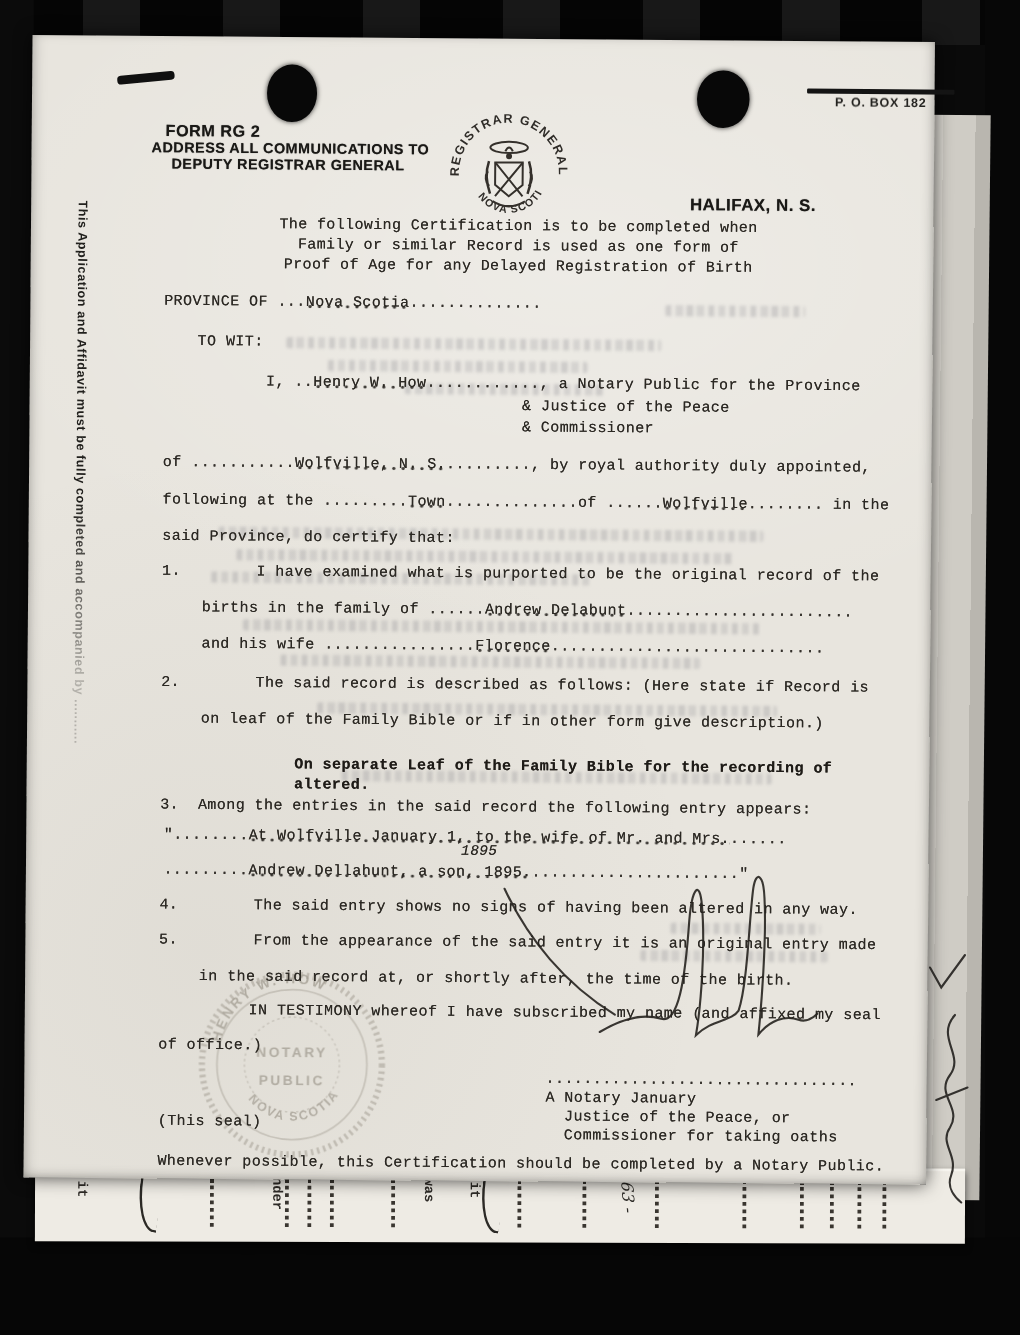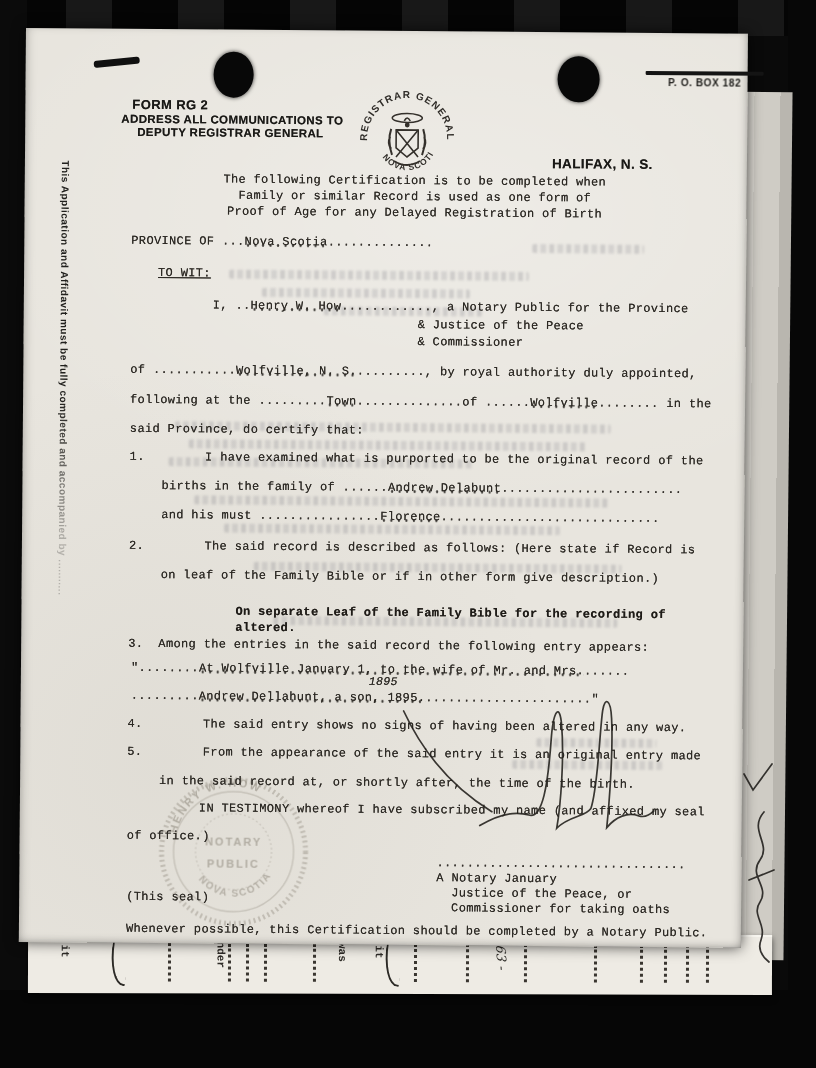--- a/index.html
+++ b/index.html
@@ -196,30 +196,30 @@
       <textPath href="#narcT" startOffset="12%">HENRY W. HOW</textPath>
     </text>
     <text font-family="Liberation Sans, sans-serif" font-size="10" font-weight="bold" fill="rgba(120,113,100,.7)" letter-spacing="1.6">
       <textPath href="#narcB" startOffset="14%">NOVA SCOTIA</textPath>
     </text>
     <text x="78" y="72" text-anchor="middle" font-family="Liberation Sans, sans-serif" font-size="11" font-weight="bold" fill="rgba(120,113,100,.75)" letter-spacing="2">NOTARY</text>
     <text x="78" y="94" text-anchor="middle" font-family="Liberation Sans, sans-serif" font-size="11" font-weight="bold" fill="rgba(120,113,100,.75)" letter-spacing="2">PUBLIC</text>
   </svg>
 
   <div class="tl" style="left:107px;top:205px;"><span class="sg-t">PROVINCE OF </span><span class="sg-d">...</span><span class="sg-f">Nova Scotia</span><span class="sg-d">..............</span></div>
-  <div class="tl" style="left:134px;top:237px;text-decoration:underline;"><span class="sg-t">TO WIT:</span></div>
+  <div class="tl" style="left:134px;top:237px;"><span class="sg-t">TO WIT:</span></div>
   <div class="tl" style="left:189px;top:269px;"><span class="sg-t">I, </span><span class="sg-d">..</span><span class="sg-f">Henry W. How</span><span class="sg-d">............</span><span class="sg-t">, a Notary Public for the Province</span></div>
   <div class="tl" style="left:394px;top:287px;"><span class="sg-t">&amp; Justice of the Peace</span></div>
   <div class="tl" style="left:394px;top:304px;"><span class="sg-t">&amp; Commissioner</span></div>
   <div class="tl" style="left:107px;top:334px;"><span class="sg-t">of </span><span class="sg-d">...........</span><span class="sg-f">Wolfville, N. S.</span><span class="sg-d">.........</span><span class="sg-t">, by royal authority duly appointed,</span></div>
   <div class="tl" style="left:107px;top:364px;"><span class="sg-t">following at the </span><span class="sg-d">.........</span><span class="sg-f">Town</span><span class="sg-d">..............</span><span class="sg-t">of </span><span class="sg-d">......</span><span class="sg-f">Wolfville</span><span class="sg-d">........</span><span class="sg-t"> in the</span></div>
   <div class="tl" style="left:107px;top:393px;"><span class="sg-t">said Province, do certify that:</span></div>
   <div class="tl" style="left:107px;top:421px;"><span class="sg-t">1.        I have examined what is purported to be the original record of the</span></div>
   <div class="tl" style="left:139px;top:450px;"><span class="sg-t">births in the family of </span><span class="sg-d">......</span><span class="sg-f">Andrew Delabunt</span><span class="sg-d">........................</span></div>
-  <div class="tl" style="left:139px;top:479px;"><span class="sg-t">and his must </span><span class="sg-d">................</span><span class="sg-f">Florence</span><span class="sg-d">.............................</span></div>
+  <div class="tl" style="left:139px;top:479px;"><span class="sg-t">and his wife </span><span class="sg-d">................</span><span class="sg-f">Florence</span><span class="sg-d">.............................</span></div>
   <div class="tl" style="left:107px;top:510px;"><span class="sg-t">2.        The said record is described as follows: (Here state if Record is</span></div>
   <div class="tl" style="left:139px;top:539px;"><span class="sg-t">on leaf of the Family Bible or if in other form give description.)</span></div>
   <div class="tl strong" style="left:214px;top:575px;"><span class="sg-t">On separate Leaf of the Family Bible for the recording of</span></div>
   <div class="tl strong" style="left:214px;top:591px;"><span class="sg-t">altered.</span></div>
   <div class="tl" style="left:107px;top:608px;"><span class="sg-t">3.  Among the entries in the said record the following entry appears:</span></div>
   <div class="tl" style="left:110px;top:632px;"><span class="sg-t">"</span><span class="sg-d">........</span><span class="sg-f">At Wolfville January 1, to the wife of Mr. and Mrs.</span><span class="sg-d">......</span><span class="sg-b" style="left: 238px; font-style: italic;">1895</span></div>
   <div class="tl" style="left:110px;top:660px;"><span class="sg-d">.........</span><span class="sg-f">Andrew Dellahunt, a son, 1895.</span><span class="sg-d">......................</span><span class="sg-t">"</span></div>
   <div class="tl" style="left:107px;top:688px;"><span class="sg-t">4.        The said entry shows no signs of having been altered in any way.</span></div>
   <div class="tl" style="left:107px;top:716px;"><span class="sg-t">5.        From the appearance of the said entry it is an original entry made</span></div>
   <div class="tl" style="left:139px;top:745px;"><span class="sg-t">in the said record at, or shortly after, the time of the birth.</span></div>

